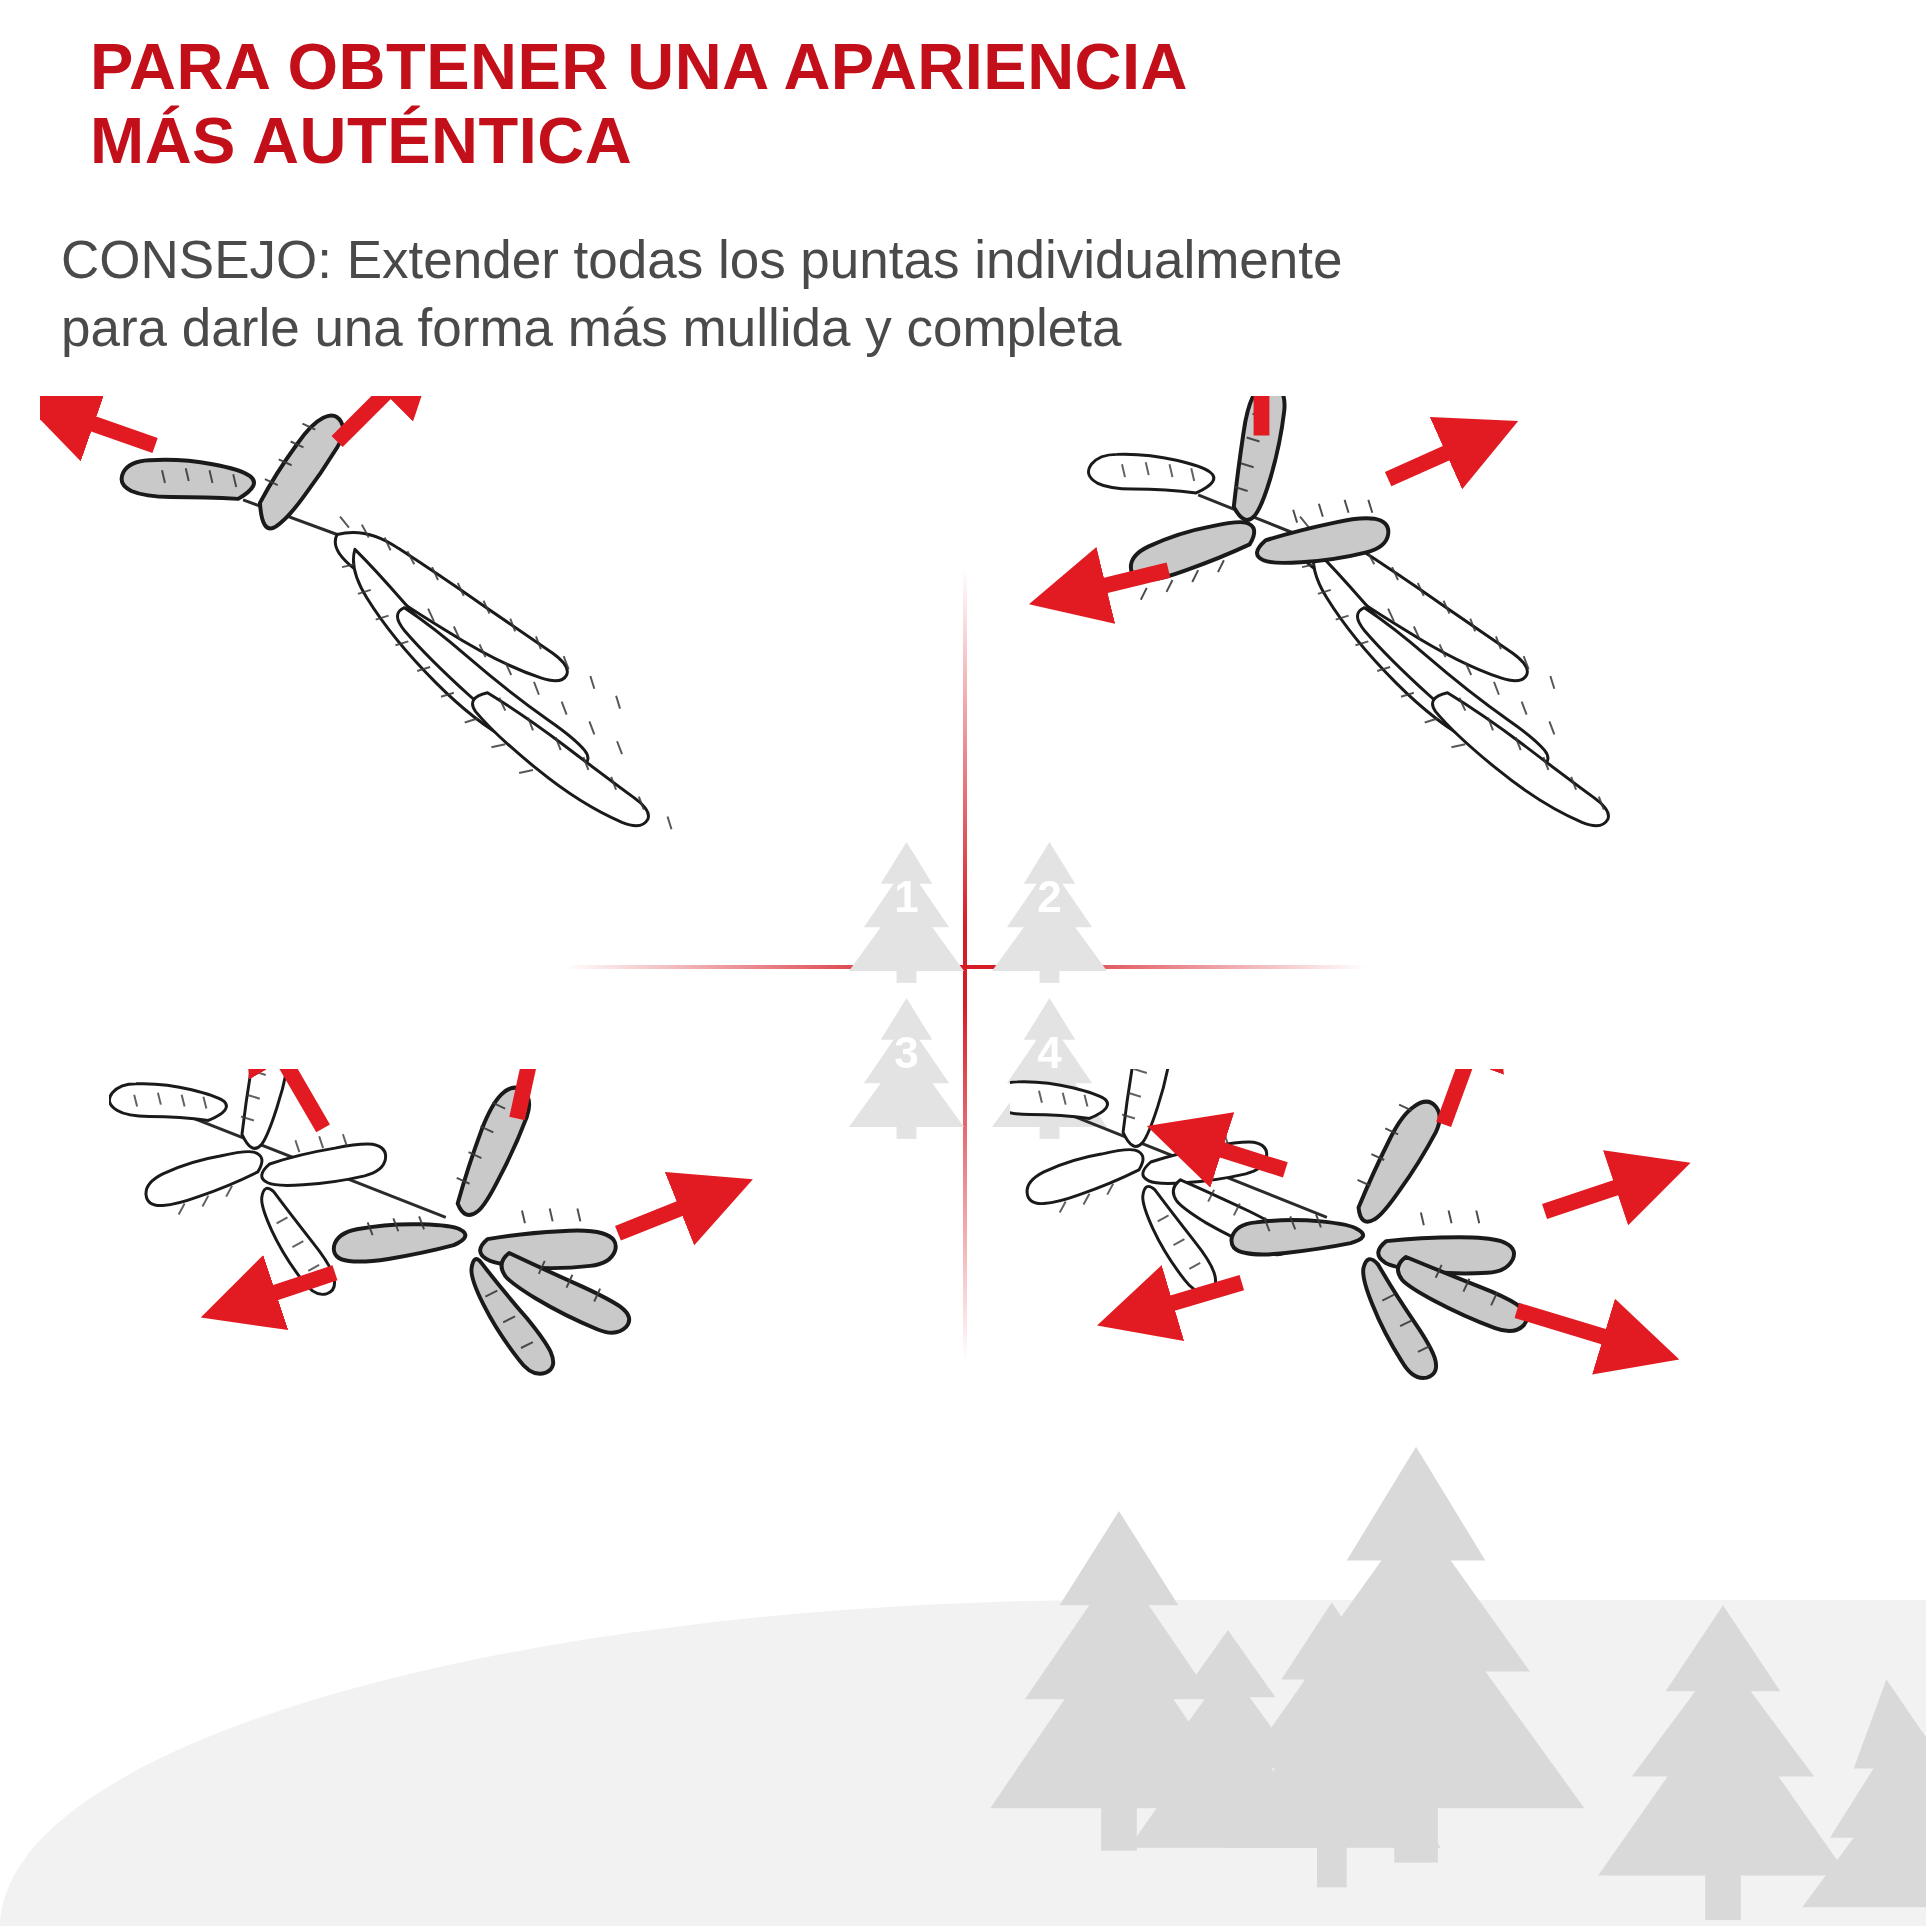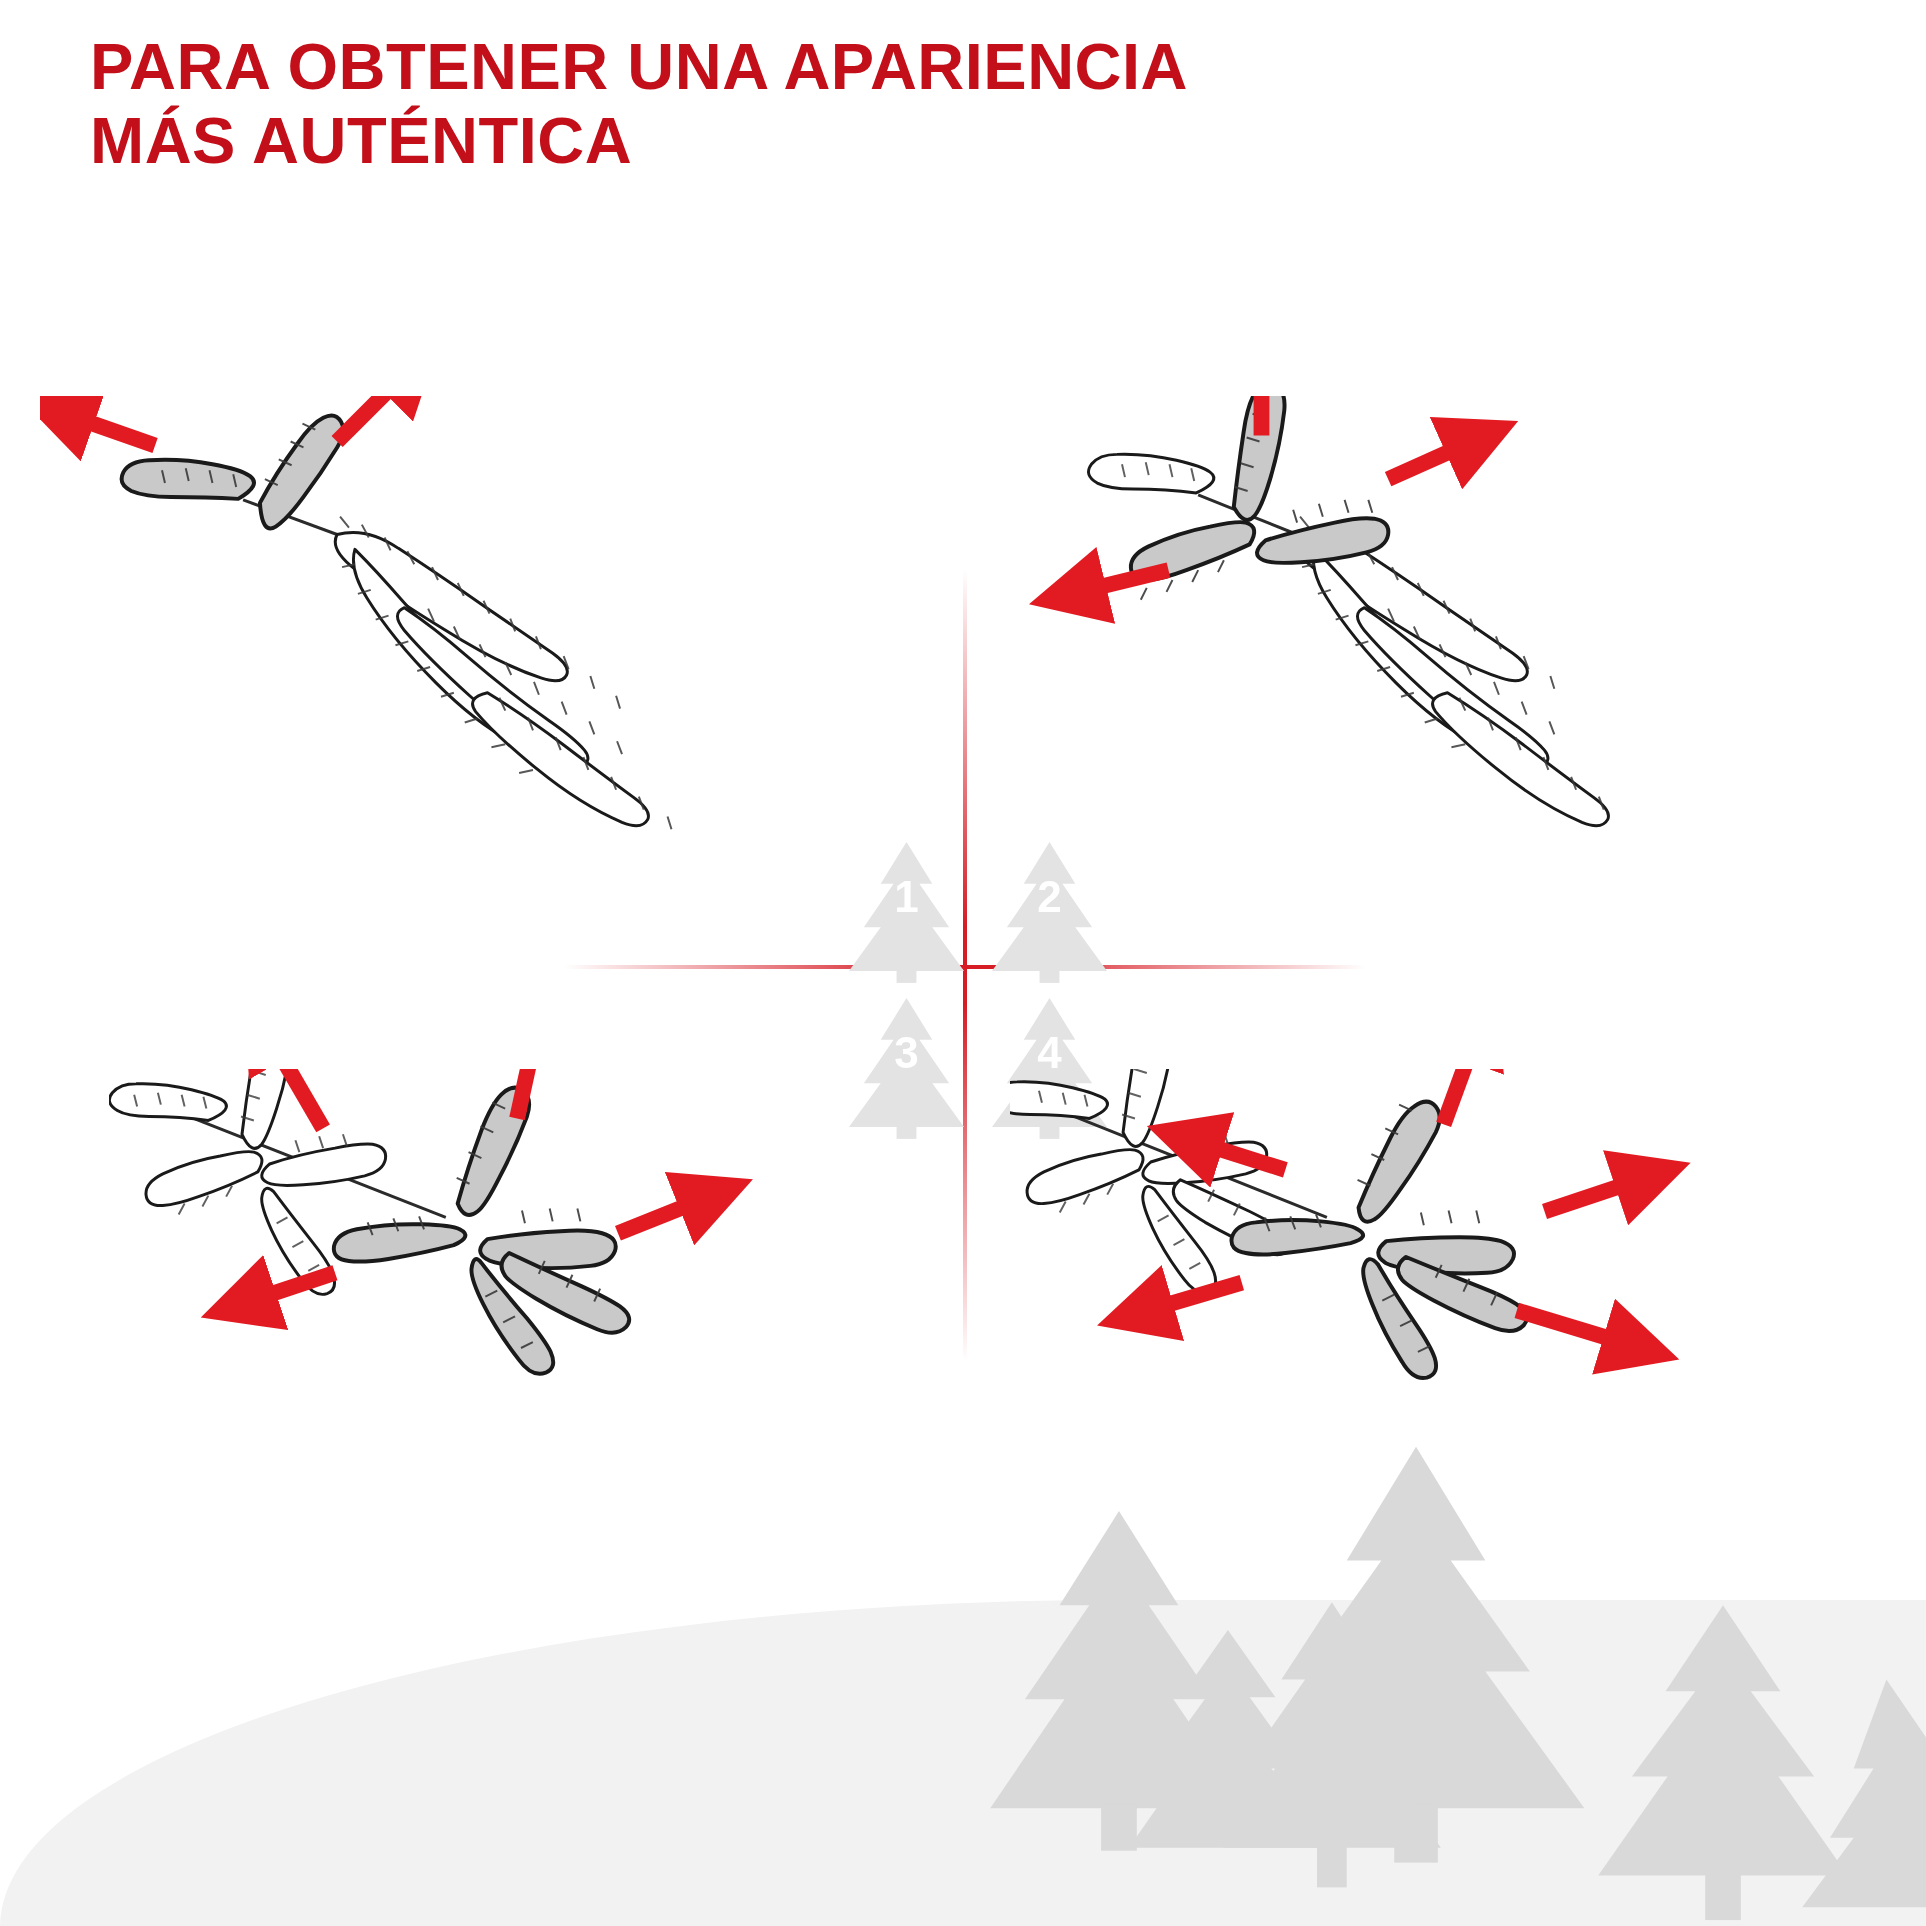--- a/index.html
+++ b/index.html
@@ -146,20 +146,22 @@
 
         <path d="M1905 470 L1946 530 L1946 700 L1820 700 L1872 630 L1848 630 L1892 560 L1872 560 Z"></path>
 
         <path d="M1240 420 L1288 488 L1262 488 L1314 560 L1284 560 L1340 640 L1140 640 L1196 560 L1166 560 L1218 488 L1192 488 Z"></path>
       </g>
     </svg>
   </div>
 
   <div class="title">PARA OBTENER UNA APARIENCIA
 MÁS AUTÉNTICA</div>
+  <div class="subtitle">CONSEJO: Extender todas los puntas individualmente
+para darle una forma más mullida y completa</div>
 
   <div class="divider-h"></div>
   <div class="divider-v"></div>
 
   <div class="step-marker sm1">
     <svg width="119" height="149" viewBox="0 0 120 150">
       <g fill="#e3e3e3">
         <path d="M60 8 L86 50 L73 50 L103 94 L86 94 L118 138 L2 138 L34 94 L17 94 L47 50 L34 50 Z"></path>
         <rect x="50" y="134" width="20" height="16"></rect>
       </g>

